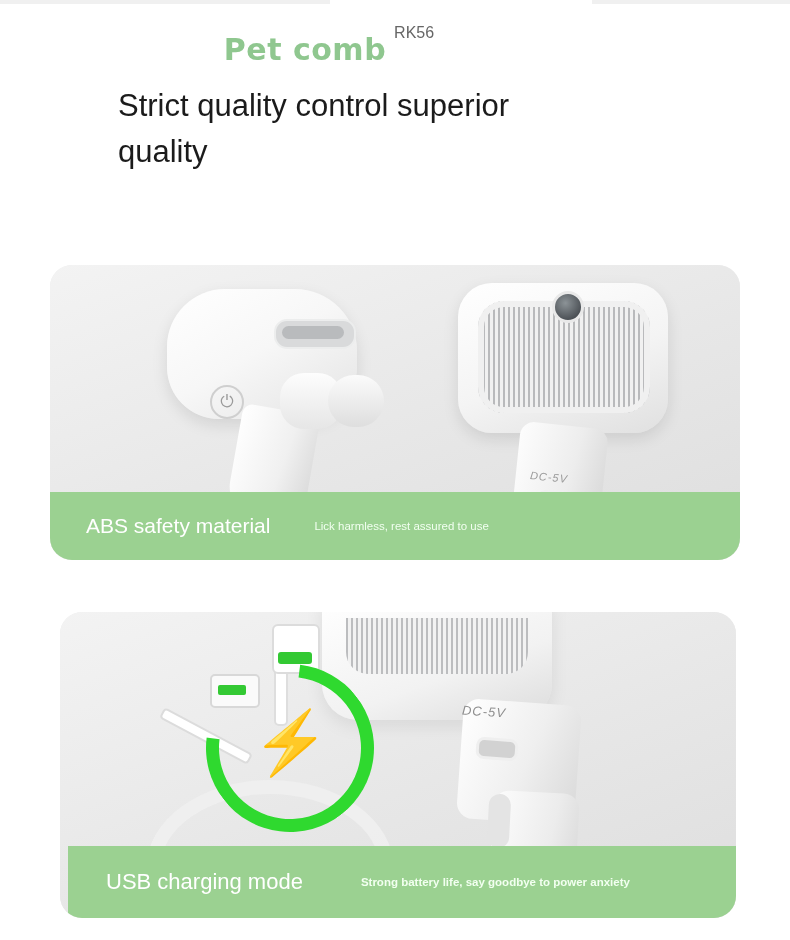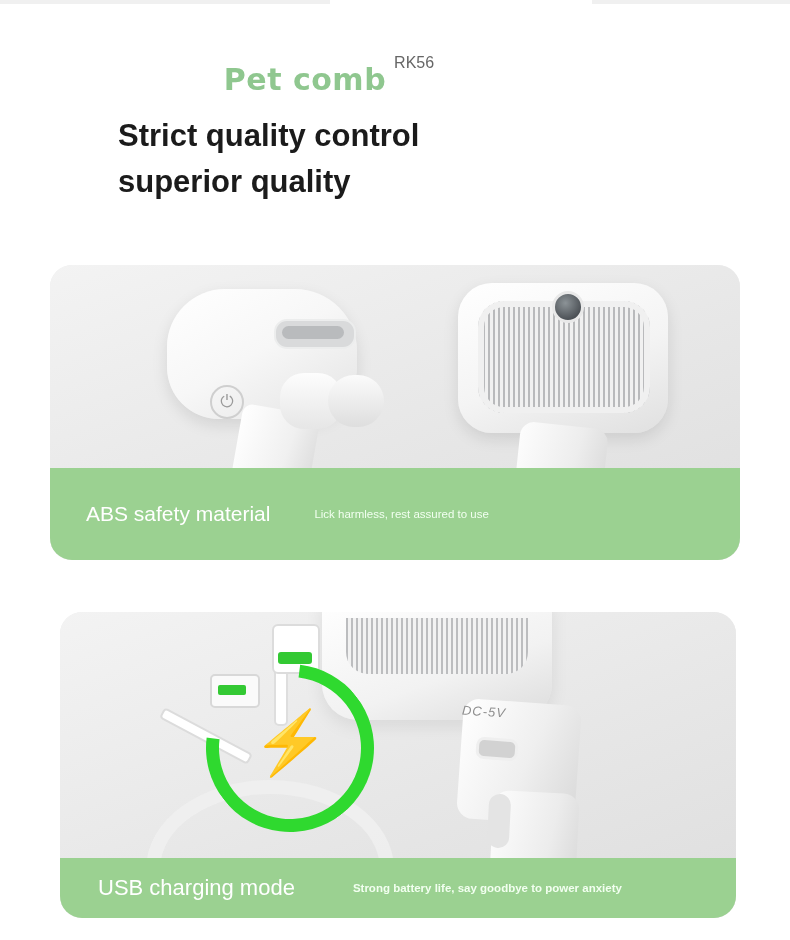--- a/index.html
+++ b/index.html
@@ -22,21 +22,21 @@
     height: 940px;
     background: #ffffff;
   }
 
   
   .header {
     position: absolute;
     left: 0;
     top: 0;
     width: 658px;
-    padding-top: 62px;
+    padding-top: 32px;
     box-sizing: border-box;
   }
   .title-row {
     text-align: center;
     white-space: nowrap;
   }
   .brand-title {
     font-family: "DejaVu Sans", sans-serif;
     font-weight: bold;
     font-size: 30px;
@@ -53,21 +53,21 @@
     position: relative;
     top: -8px;
   }
   .subtitle {
     margin: 16px 0 0 0;
     padding: 0 118px 0 118px;
     font-size: 31px;
     line-height: 46px;
     color: #1b1b1b;
     font-family: "Liberation Sans", sans-serif;
-    font-weight: bold;
+    font-weight: normal;
     text-align: left;
     word-break: break-word;
   }
 
   
   .card {
     position: absolute;
     border-radius: 22px;
     overflow: hidden;
     background: #ececec;
@@ -87,27 +87,28 @@
   .card-photo {
     position: absolute;
     left: 0; top: 0; right: 0; bottom: 0;
     background: linear-gradient(160deg, #f3f3f3 0%, #e7e7e7 55%, #dedede 100%);
   }
   .caption-bar {
     position: absolute;
     left: 0;
     right: 0;
     bottom: 0;
-    height: 92px;
+    height: 68px;
     background: #9bd191;
     display: flex;
     align-items: center;
   }
   .card-2 .caption-bar {
-    height: 60px;
+    height: 72px;
+    margin-left: 8px;
   }
   .caption-main {
     font-size: 21px;
     color: #ffffff;
     margin-left: 36px;
     white-space: nowrap;
   }
   .caption-sub {
     font-size: 11.5px;
     color: #f2fff0;

